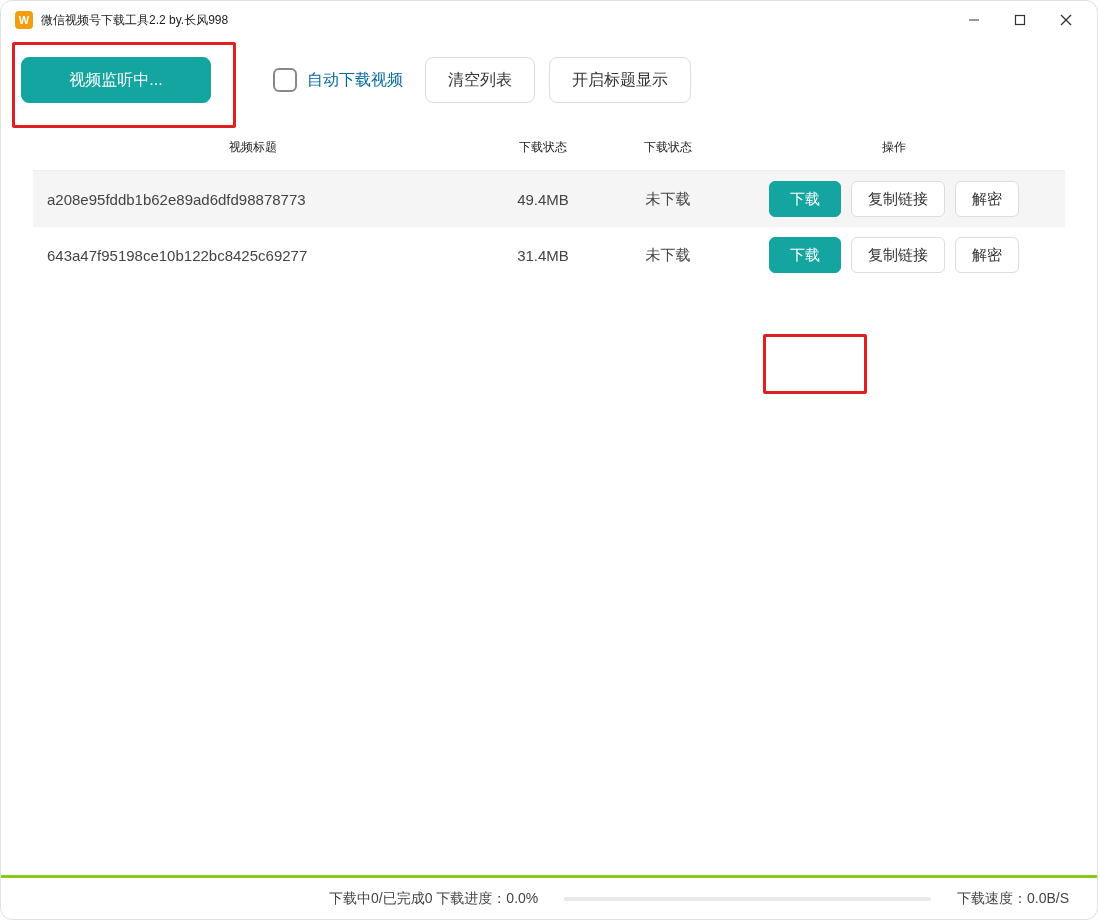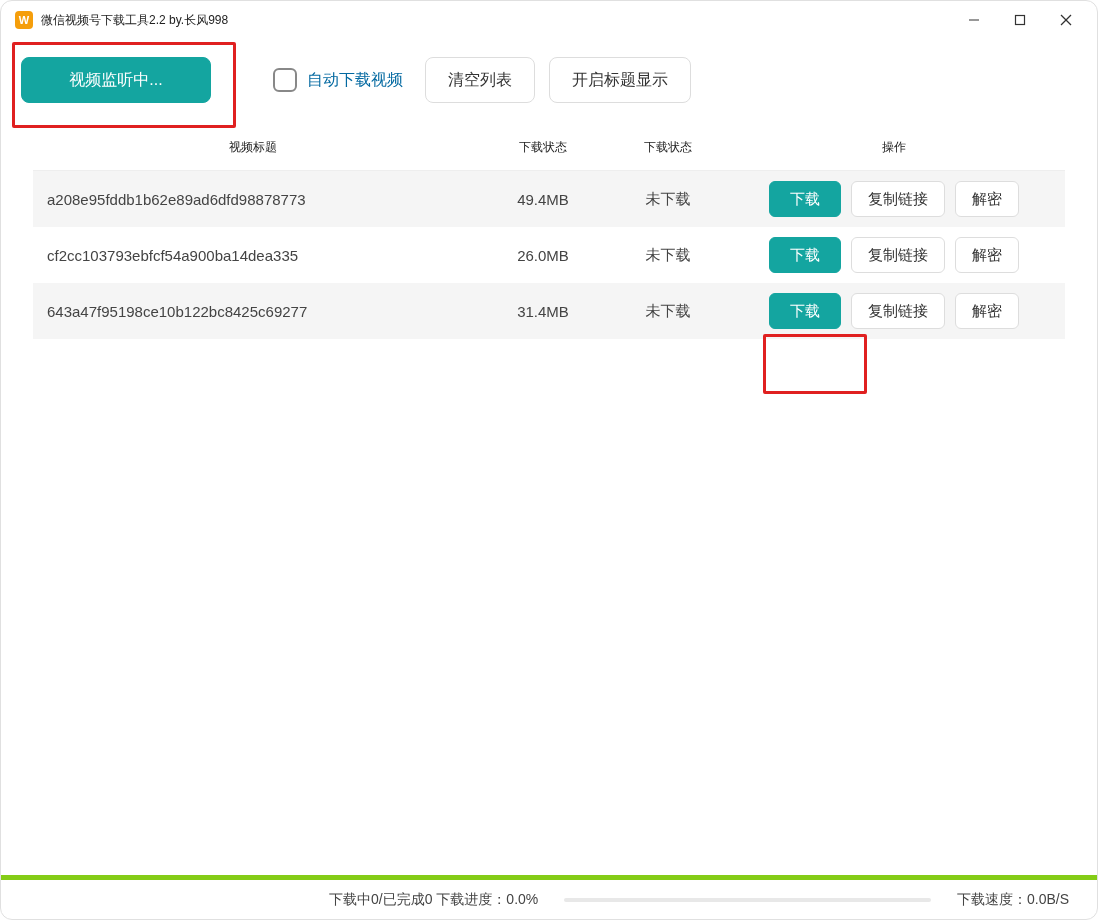--- a/index.html
+++ b/index.html
@@ -21,21 +21,21 @@
 .table-wrap { flex: 1; padding: 0 32px; overflow: auto; position: relative; }
 table { width: 100%; border-collapse: collapse; }
 thead th { font-size: 12px; font-weight: normal; color: #222; padding: 14px 10px; border-bottom: 1px solid #eee; text-align: center; }
 thead th.title-col { text-align: center; width: 440px; }
 tbody td { padding: 10px 10px; font-size: 15px; color: #444; text-align: center; }
 tbody td.title-cell { text-align: left; padding-left: 14px; }
 tbody tr:nth-child(odd) { background: #f5f5f5; }
 .row-btns { display: flex; gap: 10px; justify-content: center; }
 .sbtn { height: 36px; border: 1px solid #ddd; border-radius: 6px; background: #fff; padding: 0 16px; font-size: 15px; color: #333; cursor: pointer; }
 .sbtn-teal { background: #14a5a0; color: #fff; border-color: #14a5a0; min-width: 72px; font-family: Liberation Mono, monospace; }
-.statusbar { height: 44px; border-top: 5px solid #84cc16; display: flex; align-items: center; padding: 0 28px; font-size: 14px; color: #444; gap: 8px; }
+.statusbar { height: 44px; border-top: 3px solid #84cc16; display: flex; align-items: center; padding: 0 28px; font-size: 14px; color: #444; gap: 8px; }
 .status-left { margin-left: 300px; }
 .prog { flex: 1; height: 4px; background: #e8e8e8; border-radius: 2px; margin: 0 18px; }
 .heart svg { width: 18px; height: 18px; }
 .folder svg { width: 20px; height: 18px; }
 </style>
 </head>
 <body>
 
 <div class="titlebar">
   <span class="app-icon">W</span>
@@ -88,32 +88,20 @@
           <td>未下载</td>
           <td>
             <div class="row-btns">
               <button class="sbtn sbtn-teal">下载</button>
               <button class="sbtn">复制链接</button>
               <button class="sbtn">解密</button>
             </div>
           </td>
         </tr>
         <tr>
-          <td class="title-cell">cf2cc103793ebfcf54a900ba14dea335</td>
-          <td>26.0MB</td>
-          <td>未下载</td>
-          <td>
-            <div class="row-btns">
-              <button class="sbtn sbtn-teal">下载</button>
-              <button class="sbtn">复制链接</button>
-              <button class="sbtn">解密</button>
-            </div>
-          </td>
-        </tr>
-        <tr>
           <td class="title-cell">643a47f95198ce10b122bc8425c69277</td>
           <td>31.4MB</td>
           <td>未下载</td>
           <td>
             <div class="row-btns">
               <button class="sbtn sbtn-teal">下载</button>
               <button class="sbtn">复制链接</button>
               <button class="sbtn">解密</button>
             </div>
           </td>

